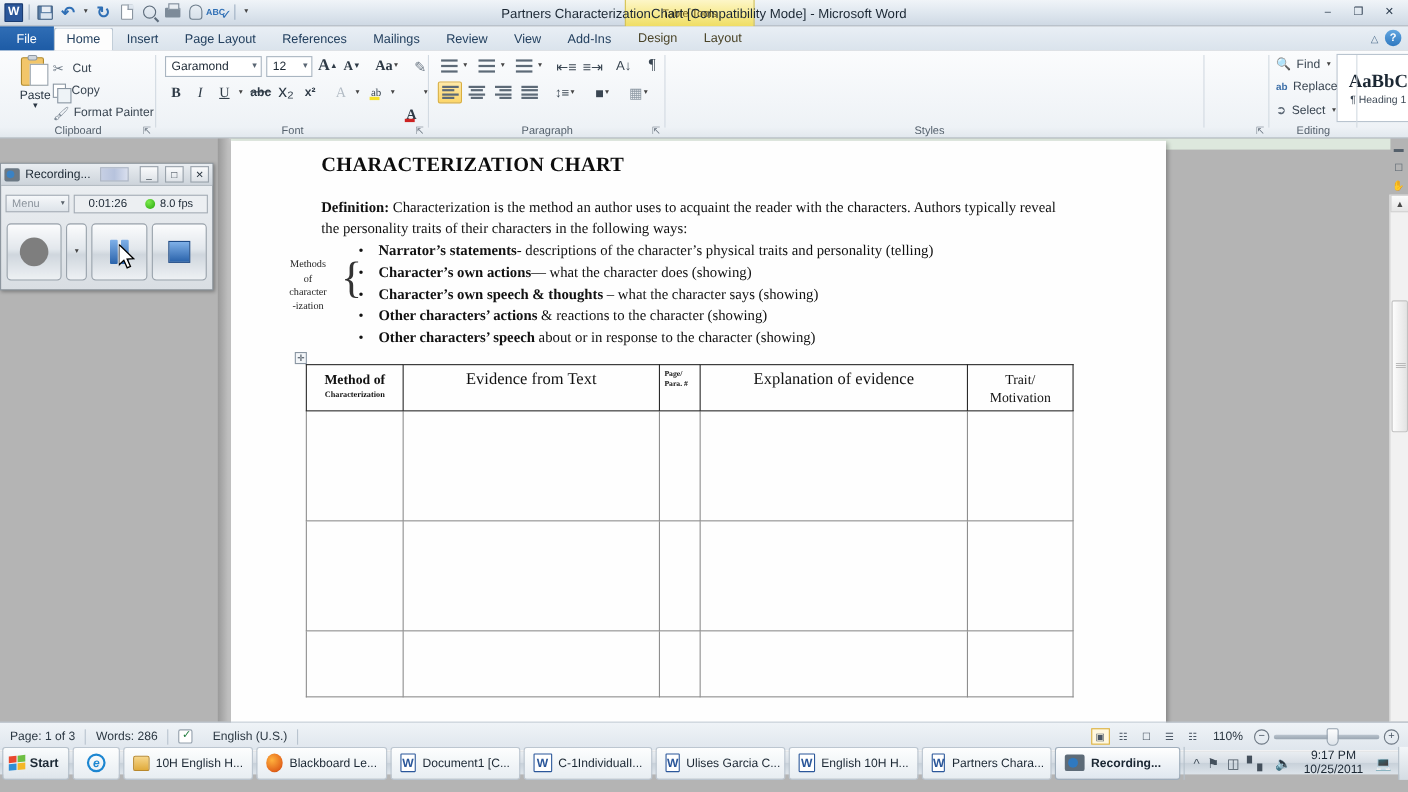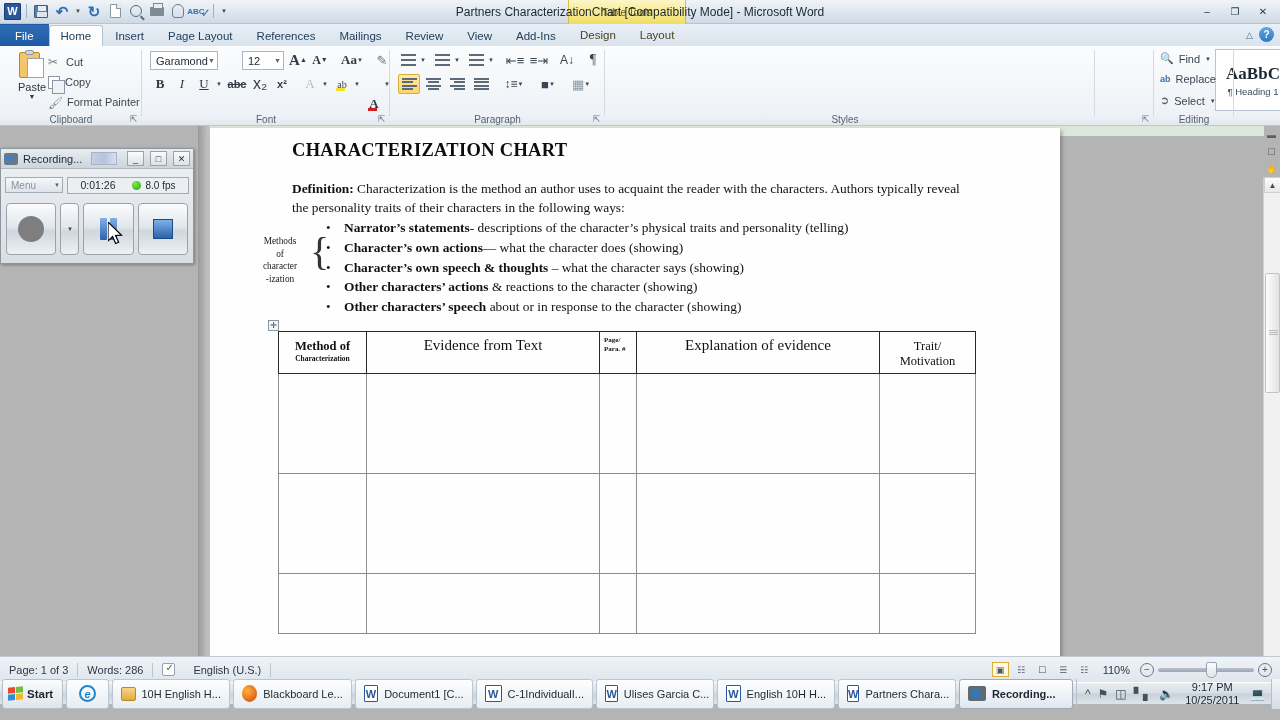--- a/index.html
+++ b/index.html
@@ -427,21 +427,21 @@
       <div class="cb-item" style="left:48px;top:47px">
         <span class="brush">🖌</span>
         <span>Format Painter</span>
       </div>
       <div class="grp-label">Clipboard</div>
       <div class="dlg-launcher">⇱</div>
       <div class="grp-divider" style="right:0"></div>
     </div>
 
     <div class="grp" style="left:142px;width:248px">
-      <div class="fontbox" style="left:8px;top:5px;width:68px">
+      <div class="fontbox" style="left:8px;top:5px;width:88px">
         <span>Garamond</span>
         <span class="car">▼</span>
       </div>
       <div class="fontbox" style="left:100px;top:5px;width:42px">
         <span>12</span>
         <span class="car">▼</span>
       </div>
       <div class="fbtn" style="left:146px;top:4px;width:20px;height:20px;font-size:15px;font-family:'Liberation Serif',serif;font-weight:bold">A<sup style="font-size:7px">▲</sup></div>
       <div class="fbtn" style="left:168px;top:4px;width:20px;height:20px;font-size:12px;font-family:'Liberation Serif',serif;font-weight:bold">A<sup style="font-size:7px">▼</sup></div>
       <div class="fbtn" style="left:196px;top:4px;width:28px;height:20px;font-size:13px;font-family:'Liberation Serif',serif;font-weight:bold">Aa<span class="tiny-caret">▼</span></div>

